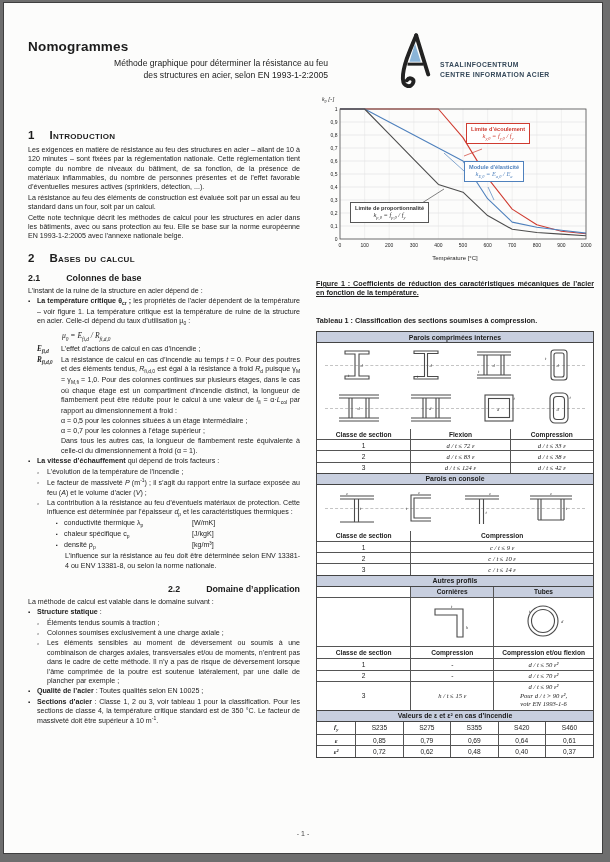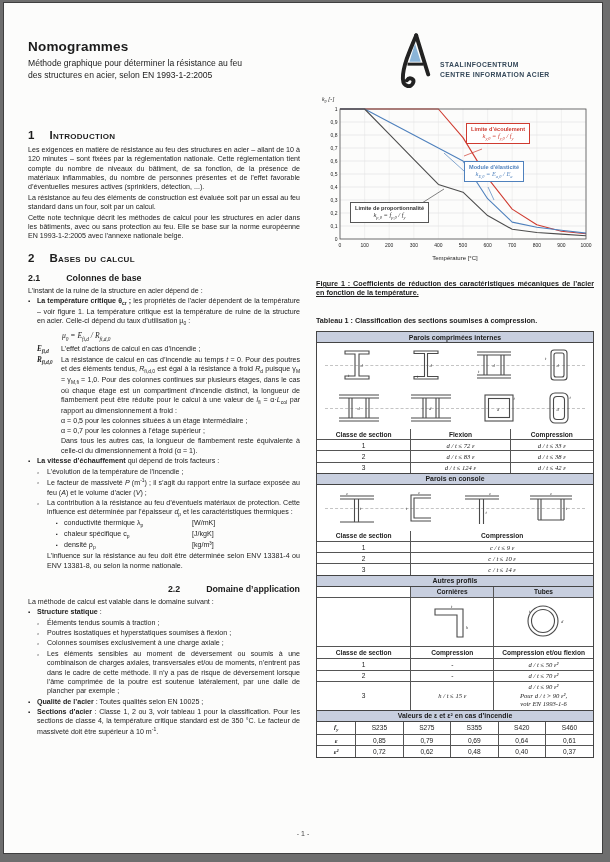--- a/index.html
+++ b/index.html
@@ -4,21 +4,21 @@
 <style>
   * { box-sizing: border-box; margin: 0; padding: 0; }
   html,body { width:610px; height:862px; overflow:hidden; }
   body { background:#6e6e6e; font-family:"Liberation Sans", sans-serif; color:#1c1c1c; }
   .page { position:absolute; left:3px; top:2px; width:600px; height:852px;
           background:#fcfcfb; border:1px solid #3f3f3f; }
 
   
   .doc-header { position:absolute; left:24px; top:36px; width:300px; }
   .doc-title { font-size:13.5px; font-weight:bold; letter-spacing:.2px; }
-  .doc-subtitle { margin-top:4px; font-size:8.6px; line-height:1.35; }
+  .doc-subtitle { margin-top:4px; font-size:8.6px; line-height:1.35;text-align:right; }
   .logo { position:absolute; left:388px; top:30px; display:flex; align-items:center; }
   .logo-text { font-size:6.8px; font-weight:bold; color:#36495a; letter-spacing:.4px; line-height:1.5; margin-left:2px; margin-top:14px;}
 
   
   .col-left  { position:absolute; left:24px;  top:116px; width:272px; }
   .col-right { position:absolute; left:312px; top:96px;  width:278px; }
   .h1 { display:flex; gap:15px; font-size:11.5px; font-weight:bold; margin:10px 0 5px 0; }
   .h1 .sc { font-variant:small-caps; letter-spacing:.3px; }
   .h2 { display:flex; gap:26px; font-size:8.8px; font-weight:bold; margin:9px 0 4px 0; }
   .body { font-size:7.1px; line-height:1.32; text-align:justify; }
@@ -162,38 +162,34 @@
     <div class="unit-row body">
       <span class="glyph">▪</span>
       <span class="unit-label">chaleur spécifique c<sub>p</sub></span>
       <span>[J/kgK]</span>
     </div>
     <div class="unit-row body">
       <span class="glyph">▪</span>
       <span class="unit-label">densité ρ<sub>p</sub></span>
       <span>[kg/m³]</span>
     </div>
-    <p class="body" style="margin-left:19px;">L’influence sur la résistance au feu doit être déterminée selon ENV 13381-4 ou ENV 13381-8, ou selon la norme nationale.</p>
+    <p class="body" style="margin-left:37px;">L’influence sur la résistance au feu doit être déterminée selon ENV 13381-4 ou ENV 13381-8, ou selon la norme nationale.</p>
 
     <div class="h2" style="margin-top:13px;justify-content:flex-end;">
       <span>2.2</span>
       <span>Domaine d’application</span>
     </div>
     <p class="body">La méthode de calcul est valable dans le domaine suivant :</p>
     <div class="b1 body">
       <span class="glyph">▪</span>
       <span class="grow"><b>Structure statique</b> :</span>
     </div>
     <div class="b2 body">
       <span class="glyph">◦</span>
       <span class="grow">Éléments tendus soumis à traction ;</span>
-    </div>
-    <div class="b2 body">
-      <span class="glyph">◦</span>
-      <span class="grow">Poutres isostatiques et hyperstatiques soumises à flexion ;</span>
     </div>
     <div class="b2 body">
       <span class="glyph">◦</span>
       <span class="grow">Colonnes soumises exclusivement à une charge axiale ;</span>
     </div>
     <div class="b2 body">
       <span class="glyph">◦</span>
       <span class="grow">Les éléments sensibles au moment de déversement ou soumis à une combinaison de charges axiales, transversales et/ou de moments, n’entrent pas dans le cadre de cette méthode. Il n’y a pas de risque de déversement lorsque l’âme comprimée de la poutre est soutenue latéralement, par une dalle de plancher par exemple ;</span>
     </div>
     <div class="b1 body">

